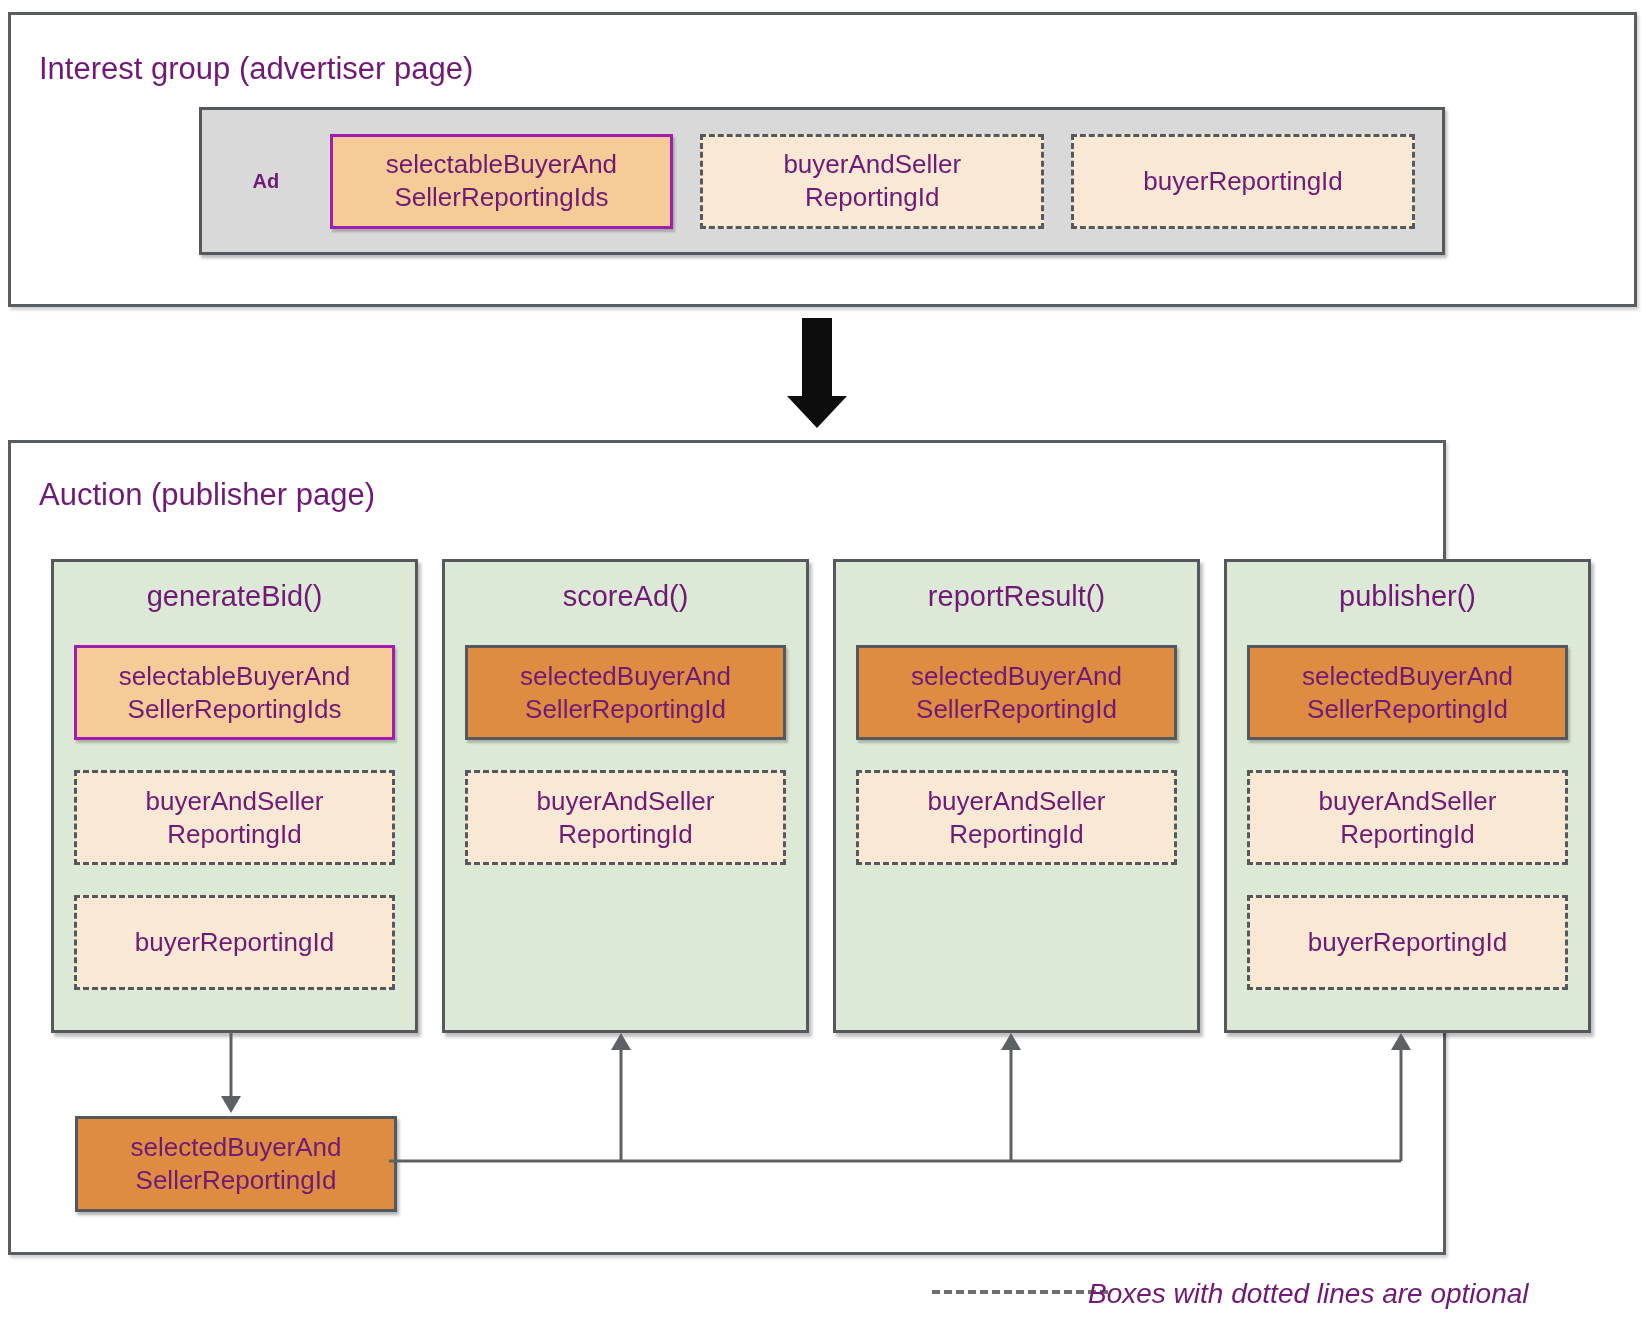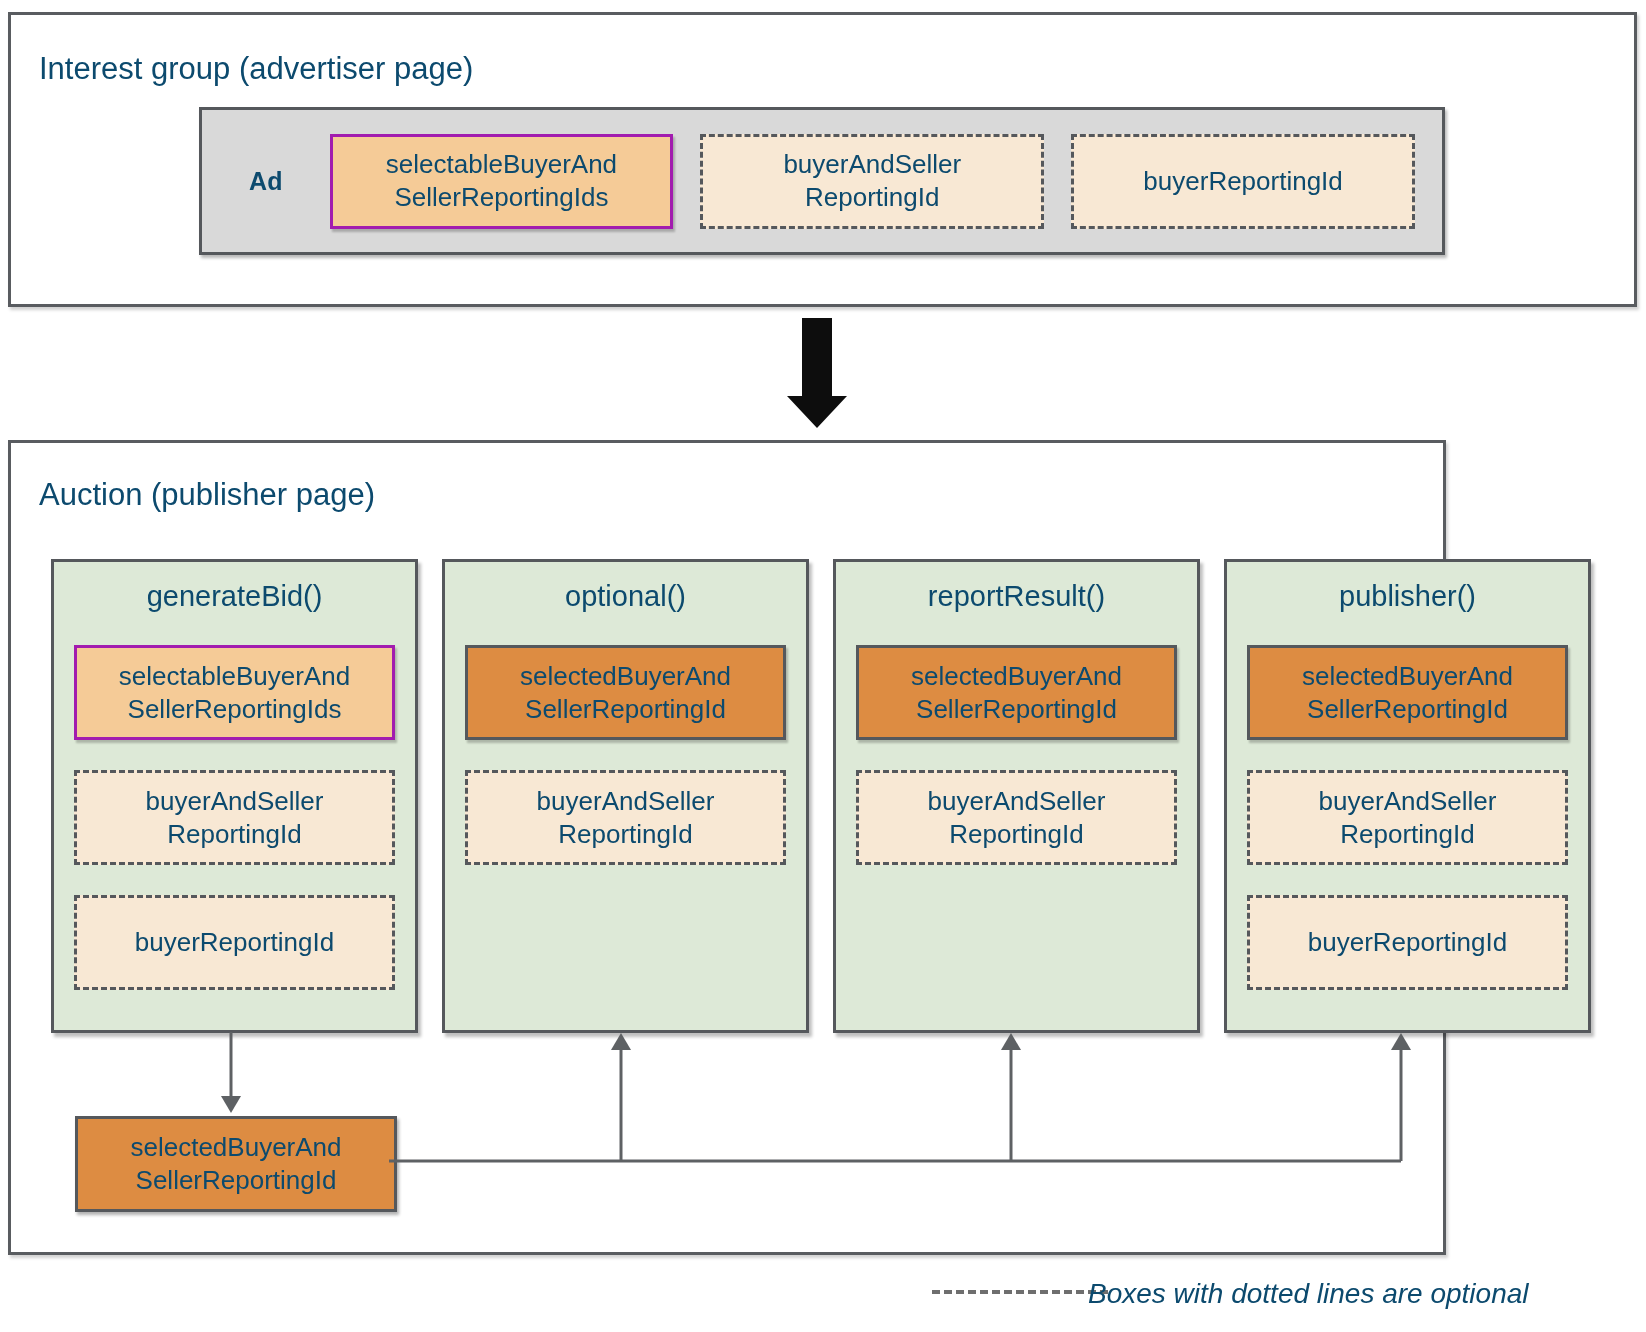--- a/index.html
+++ b/index.html
@@ -1,35 +1,35 @@
 <!DOCTYPE html>
 <html style="--tan: #f5cb97; --cream: #f8e8d4; --orange: #dd8c42; --green: #dde9d7; --container-gray: #d9d9d9;"><head>
 <meta charset="utf-8">
 <style>
   html,body { margin:0; padding:0; background:#ffffff; }
   .canvas {
     position:relative; width:1646px; height:1332px; background:#ffffff;
-    font-family:"Liberation Sans", sans-serif; color:#0c4a6e; overflow:hidden;
+    font-family:"Liberation Sans", sans-serif; color:#701a75; overflow:hidden;
   }
   .panel {
     position:absolute; background:#ffffff; box-sizing:border-box;
     border:3px solid #595c60; box-shadow:2px 3px 3px rgba(0,0,0,0.18);
   }
   .top-panel    { left:8px; top:12px;  width:1629px; height:295px; }
   .bottom-panel { left:8px; top:440px; width:1438px; height:815px; }
   .panel-title  { position:absolute; left:28px; font-size:31px; line-height:40px; }
   .top-panel .panel-title    { top:34px; }
   .bottom-panel .panel-title { top:32px; }
 
   .ad-container {
     position:absolute; left:188px; top:92px; width:1246px; height:148px;
     background:var(--container-gray,#d9d9d9); border:3px solid #55585c; box-sizing:border-box;
     box-shadow:2px 3px 3px rgba(0,0,0,0.28); display:flex; align-items:center;
   }
-  .ad-label { width:128px; text-align:center; font-weight:bold; font-size:25px; }
+  .ad-label { width:128px; text-align:center; font-weight:bold; font-size:20px; }
 
   .id-box {
     width:345px; height:95px; box-sizing:border-box; margin-right:27px;
     display:flex; align-items:center; justify-content:center;
     text-align:center; font-size:26px; line-height:33px; white-space:pre-line;
   }
   .solid-tan    { background:var(--tan,#f5cb97);    border:3px solid #a21caf; box-shadow:2px 3px 2px rgba(0,0,0,0.22); }
   .solid-orange { background:var(--orange,#dd8c42); border:3px solid #55585c; box-shadow:2px 3px 2px rgba(0,0,0,0.22); }
   .dashed       { background:var(--cream,#f8e8d4);  border:3px dashed #55585c; }
 
@@ -89,21 +89,21 @@
       <div class="column">
         <div class="column-header">generateBid()</div>
         <div class="id-box solid-tan">selectableBuyerAnd
 SellerReportingIds</div>
         <div class="id-box dashed">buyerAndSeller
 ReportingId</div>
         <div class="id-box dashed">buyerReportingId</div>
       </div>
 
       <div class="column">
-        <div class="column-header">optional()</div>
+        <div class="column-header">scoreAd()</div>
         <div class="id-box solid-orange">selectedBuyerAnd
 SellerReportingId</div>
         <div class="id-box dashed">buyerAndSeller
 ReportingId</div>
       </div>
 
       <div class="column">
         <div class="column-header">reportResult()</div>
         <div class="id-box solid-orange">selectedBuyerAnd
 SellerReportingId</div>

